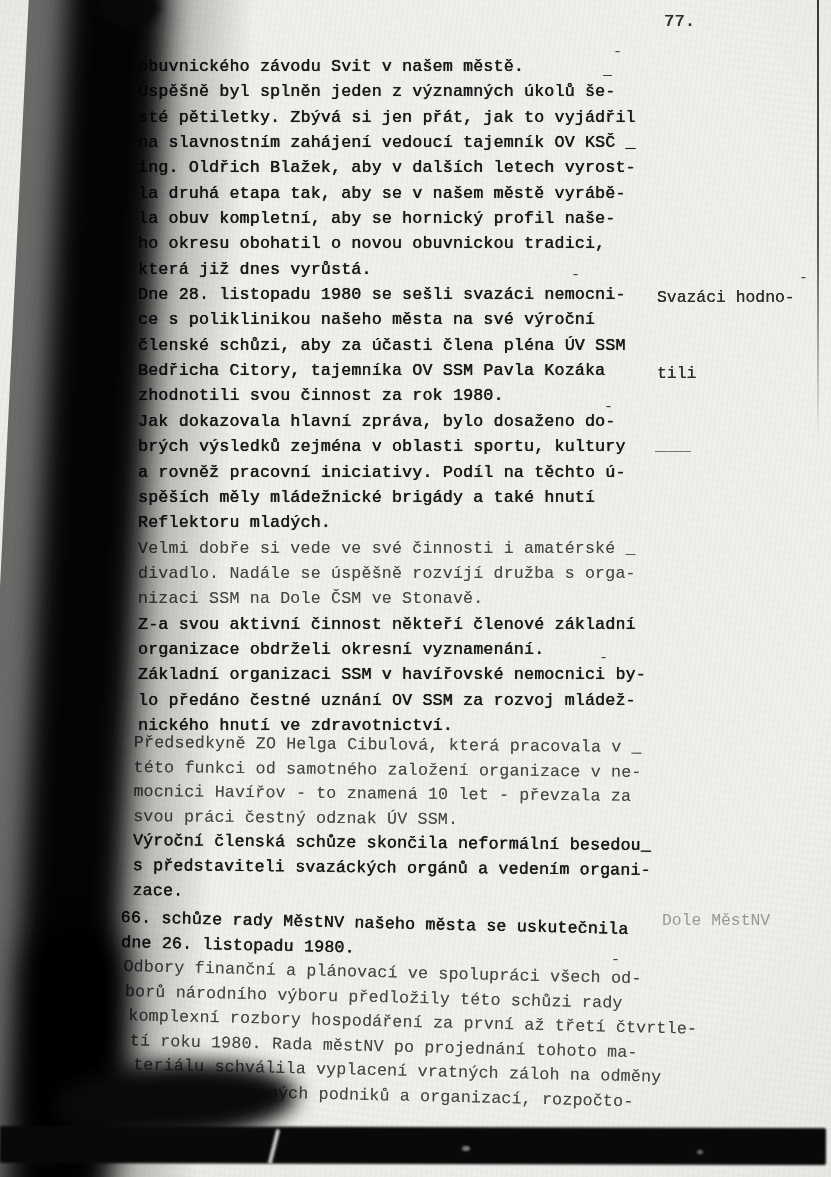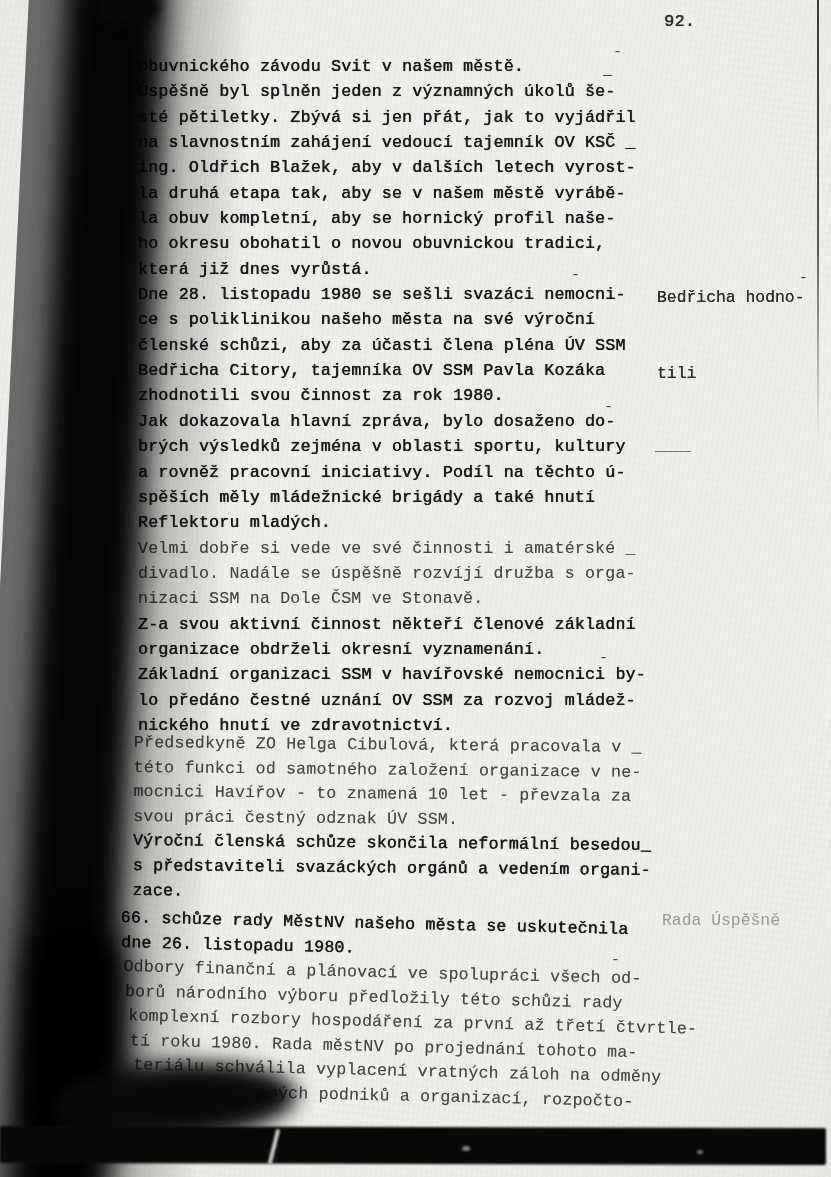--- a/index.html
+++ b/index.html
@@ -57,36 +57,36 @@
 <body>
 
 <div class="page">
 
   <div id="blocks-root">
       <div class="tblock tw" style="left: 138px; top: 54px; line-height: 25.35px; transform: rotate(0deg);"><div class="tline">obuvnického závodu Svit v našem městě.</div><div class="tline">Úspěšně byl splněn jeden z významných úkolů še-</div><div class="tline">sté pětiletky. Zbývá si jen přát, jak to vyjádřil</div><div class="tline">na slavnostním zahájení vedoucí tajemník OV KSČ _</div><div class="tline">ing. Oldřich Blažek, aby v dalších letech vyrost-</div><div class="tline">la druhá etapa tak, aby se v našem městě vyrábě-</div><div class="tline">la obuv kompletní, aby se hornický profil naše-</div><div class="tline">ho okresu obohatil o novou obuvnickou tradici,</div><div class="tline">která již dnes vyrůstá.</div><div class="tline">Dne 28. listopadu 1980 se sešli svazáci nemocni-</div><div class="tline">ce s poliklinikou našeho města na své výroční</div><div class="tline">členské schůzi, aby za účasti člena pléna ÚV SSM</div><div class="tline">Bedřicha Citory, tajemníka OV SSM Pavla Kozáka</div><div class="tline">zhodnotili svou činnost za rok 1980.</div><div class="tline">Jak dokazovala hlavní zpráva, bylo dosaženo do-</div><div class="tline">brých výsledků zejména v oblasti sportu, kultury</div><div class="tline">a rovněž pracovní iniciativy. Podíl na těchto ú-</div><div class="tline">spěších měly mládežnické brigády a také hnutí</div><div class="tline">Reflektoru mladých.</div><div class="tline faded">Velmi dobře si vede ve své činnosti i amatérské _</div><div class="tline faded">divadlo. Nadále se úspěšně rozvíjí družba s orga-</div><div class="tline faded">nizaci SSM na Dole ČSM ve Stonavě.</div><div class="tline">Z-a svou aktivní činnost někteří členové základní</div><div class="tline">organizace obdrželi okresní vyznamenání.</div><div class="tline">Základní organizaci SSM v havířovské nemocnici by-</div><div class="tline">lo předáno čestné uznání OV SSM za rozvoj mládež-</div><div class="tline">nického hnutí ve zdravotnictví.</div></div>
       <div class="tblock tw" style="left: 134px; top: 731px; line-height: 24.6px; transform: rotate(0.55deg);"><div class="tline faded">Předsedkyně ZO Helga Cibulová, která pracovala v _</div><div class="tline faded">této funkci od samotného založení organizace v ne-</div><div class="tline faded">mocnici Havířov - to znamená 10 let - převzala za</div><div class="tline faded">svou práci čestný odznak ÚV SSM.</div><div class="tline">Výroční členská schůze skončila neformální besedou_</div><div class="tline">s představiteli svazáckých orgánů a vedením organi-</div><div class="tline">zace.</div></div>
       <div class="tblock tw" style="left: 121px; top: 906px; line-height: 24.5px; transform: rotate(1.35deg);"><div class="tline">66. schůze rady MěstNV našeho města se uskutečnila</div><div class="tline" style="margin-left: 1px;">dne 26. listopadu 1980.</div><div class="tline faded" style="margin-left: 4px;">Odbory finanční a plánovací ve spolupráci všech od-</div><div class="tline faded" style="margin-left: 6px;">borů národního výboru předložily této schůzi rady</div><div class="tline faded" style="margin-left: 10px;">komplexní rozbory hospodáření za první až třetí čtvrtle-</div><div class="tline faded" style="margin-left: 12px;">tí roku 1980. Rada městNV po projednání tohoto ma-</div><div class="tline faded" style="margin-left: 16px;">teriálu schválila vyplacení vratných záloh na odměny</div><div class="tline faded" style="margin-left: 9px;">ředitelům řízených podniků a organizací, rozpočto-</div></div>
     </div>
   <div id="notes-root">
-      <div class="margin-note" style="left: 657px; top: 288px;">Bedřicha hodno-</div>
+      <div class="margin-note" style="left: 657px; top: 288px;">Svazáci hodno-</div>
       <div class="margin-note" style="left: 657px; top: 324px; margin-top: 40px;">tili</div>
-      <div class="margin-note faded" style="left: 662px; top: 911px;">Rada Úspěšně</div>
+      <div class="margin-note faded" style="left: 662px; top: 911px;">Dole MěstNV</div>
     </div>
   <div id="marks-root">
       <span class="stray-mark" style="left: 613px; top: 44px;">-</span>
       <span class="stray-mark" style="left: 603px; top: 67px;">—</span>
       <span class="stray-mark" style="left: 571px; top: 267px;">-</span>
       <span class="stray-mark" style="left: 799px; top: 270px;">-</span>
       <span class="stray-mark" style="left: 604px; top: 399px;">-</span>
       <span class="stray-mark" style="left: 615px; top: 438px; margin-left: 40px;">____</span>
       <span class="stray-mark" style="left: 599px; top: 650px;">-</span>
       <span class="stray-mark" style="left: 611px; top: 952px;">-</span>
     </div>
 
-  <div class="page-number tw">92.</div>
+  <div class="page-number tw">77.</div>
 
   <div class="shadow gutter-smear"></div>
   <div class="shadow gutter-band"></div>
   <div class="shadow corner-blob"></div>
   <div class="shadow bottom-gutter"></div>
   <div class="shadow curl-blob"></div>
   <div class="shadow bottom-band"></div>
   <div class="shadow scratch"></div>
   <div class="shadow speck1"></div>
   <div class="shadow speck2"></div>

